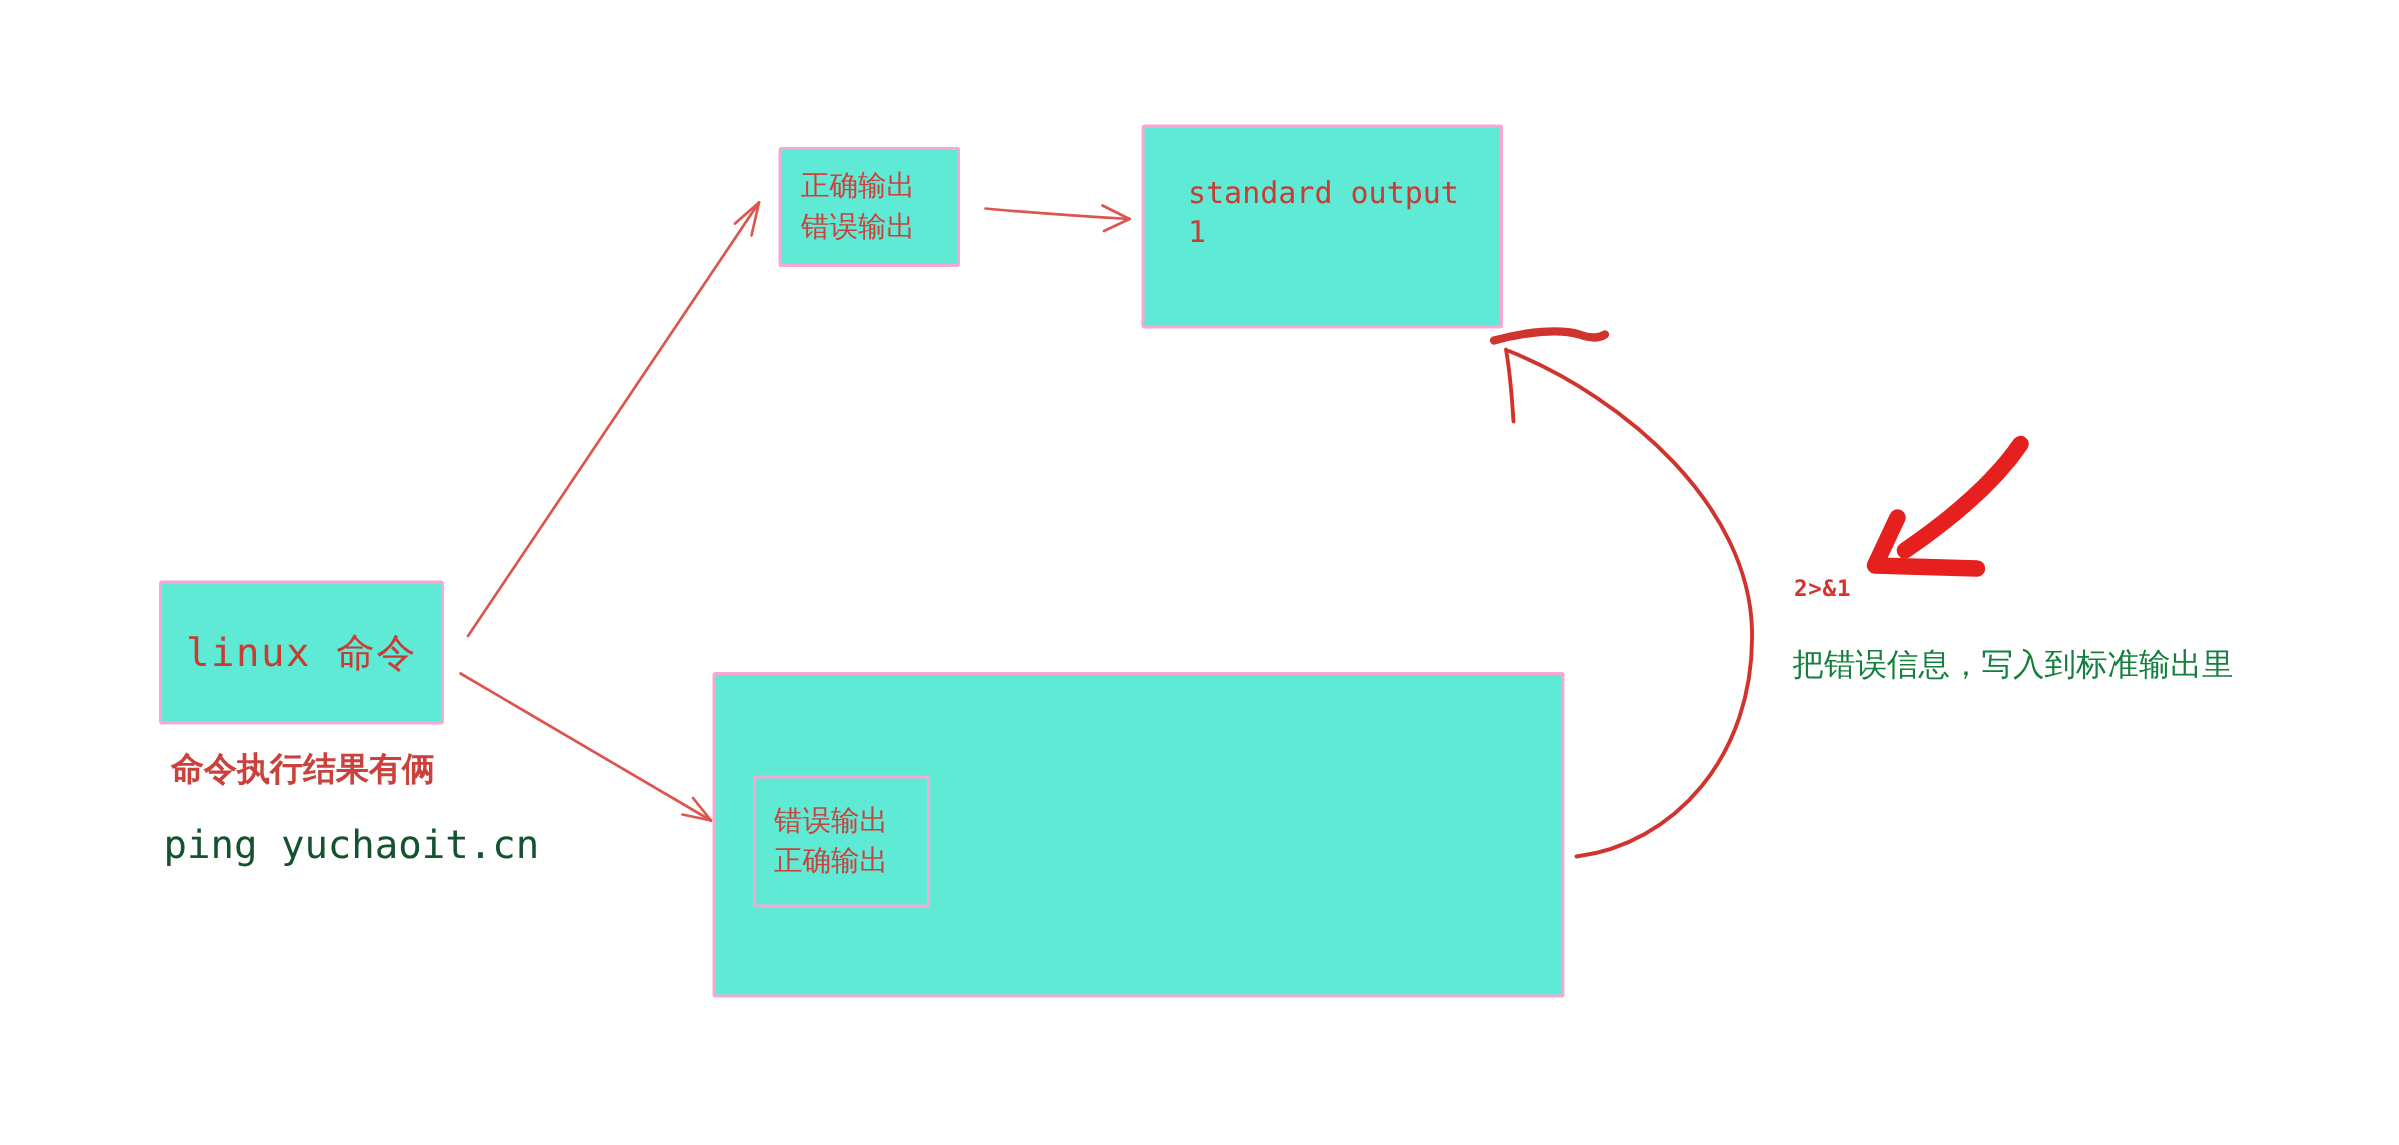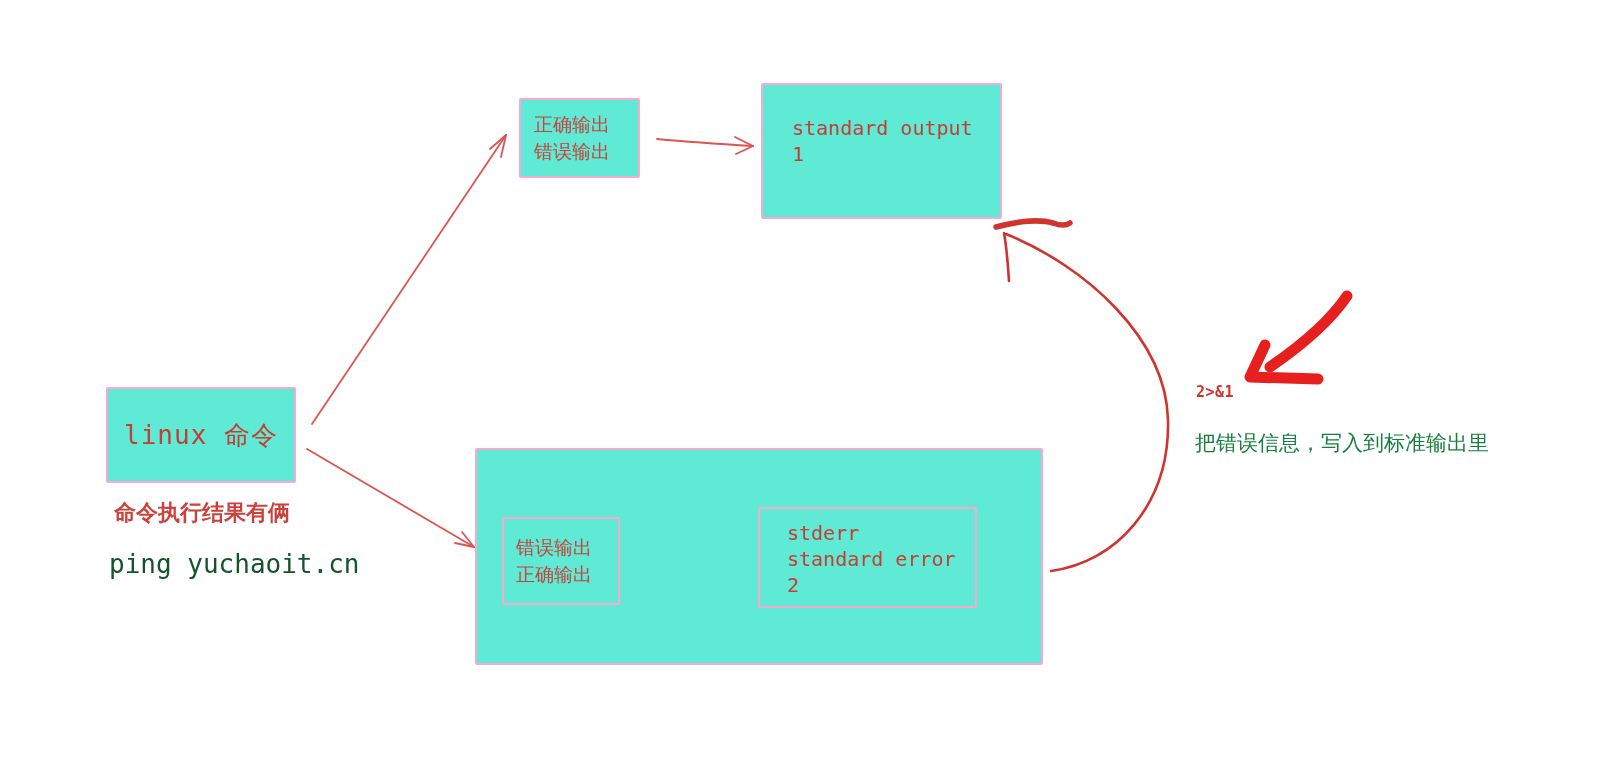--- a/index.html
+++ b/index.html
@@ -134,22 +134,17 @@
     <span>1</span>
   </div>
 
   <div class="node group-box"></div>
 
   <div class="node error-box line-block">
     <span>错误输出</span>
     <span>正确输出</span>
   </div>
 
-  <div class="node stderr-box mono line-block">
-    <span>stderr</span>
-    <span>standard error</span>
-    <span>2</span>
-  </div>
 
   <div class="redirect-code mono">2&gt;&amp;1</div>
   <div class="redirect-note">把错误信息，写入到标准输出里</div>
 
 </div>
 
 </body></html>

